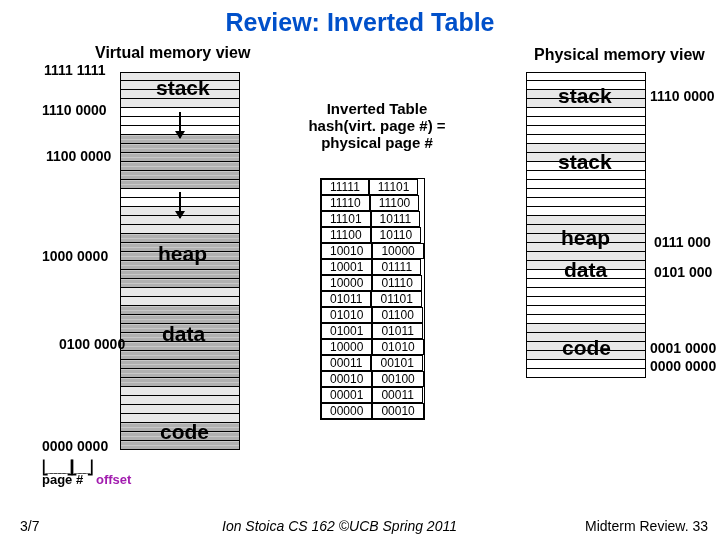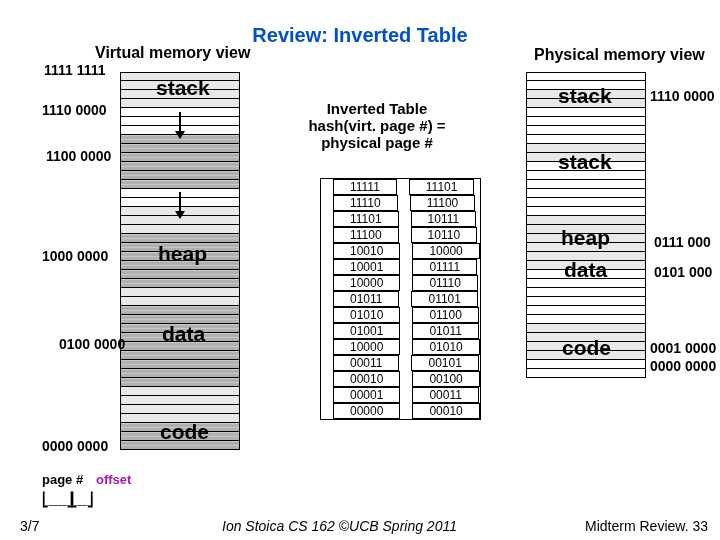--- a/index.html
+++ b/index.html
@@ -1,30 +1,30 @@
 <!DOCTYPE html>
 <html><head>
 <meta charset="utf-8">
 <style>
   * { box-sizing: border-box; margin: 0; padding: 0; }
   body { font-family: Arial, sans-serif; width: 720px; height: 540px; position: relative; background: #fff; }
-  .title { color: #0050ca; font-size: 20px; font-weight: bold; text-align: center; padding-top: 24px; }
+  .title { color: #0050ca; font-size: 25px; font-weight: bold; text-align: center; padding-top: 8px; }
   .hdr { font-weight: bold; font-size: 16px; position: absolute; }
   .addr { font-weight: bold; font-size: 14px; position: absolute; }
   .lbl { font-weight: bold; font-size: 21px; position: absolute; }
   .centertxt { font-weight: bold; font-size: 15px; position: absolute; text-align: center; width: 170px; }
   .memcol { position: absolute; width: 120px; background: #fff; }
   .slot { height: 9px; border-left: 1px solid #000; border-right: 1px solid #000; border-bottom: 1px solid #000; }
   .slot:first-child { border-top: 1px solid #000; }
   .fill-gray { background: repeating-linear-gradient(0deg, #b0b0b0, #b0b0b0 3px, #c8c8c8 3px, #c8c8c8 4px); }
   .fill-stack { background: #e8e8e8; }
   .brace { position: absolute; font-weight: bold; font-size: 13px; }
   .tbl { position: absolute; border: 1px solid #000; font-size: 12px; line-height: 14px; background: #fff; }
   .tbl .row { display: flex; }
-  .tbl .cell { border: 1px solid #000; padding: 0 16px; min-width: 42px; text-align: center; font-family: Arial, sans-serif; margin-left: 12px; }
+  .tbl .cell { border: 1px solid #000; padding: 0 8px; min-width: 42px; text-align: center; font-family: Arial, sans-serif; }
   .arrow { position: absolute; width: 2px; background: #000; }
   .arrow::after { content: ""; position: absolute; bottom: -1px; left: -4px; border-left: 5px solid transparent; border-right: 5px solid transparent; border-top: 8px solid #000; }
   .footer { position: absolute; bottom: 6px; font-size: 14px; }
 </style>
 </head>
 <body>
 
 <div class="title">Review: Inverted Table</div>
 
 <div class="hdr" style="left:95px; top:44px;">Virtual memory view</div>
@@ -199,21 +199,21 @@
     <div class="row">
       <div class="cell">00001</div>
       <div class="cell">00011</div>
     </div>
     <div class="row">
       <div class="cell">00000</div>
       <div class="cell">00010</div>
     </div>
   </div>
 
-<div class="brace" style="left:42px; top:460px;margin-top:32px;">
+<div class="brace" style="left:42px; top:460px;">
   <span style="letter-spacing:-3px;">⎣_____⎦ ⎣___⎦</span>
 </div>
 <div class="brace" style="left:42px; top:472px;">page #</div>
 <div class="brace" style="left:96px; top:472px; color:#a21caf;">offset</div>
 
 <div class="footer" style="left:20px;">3/7</div>
 <div class="footer" style="left:222px;font-style:italic;">Ion Stoica CS 162 ©UCB Spring 2011</div>
 <div class="footer" style="right:12px;">Midterm Review. 33</div>
 
 </body></html>

